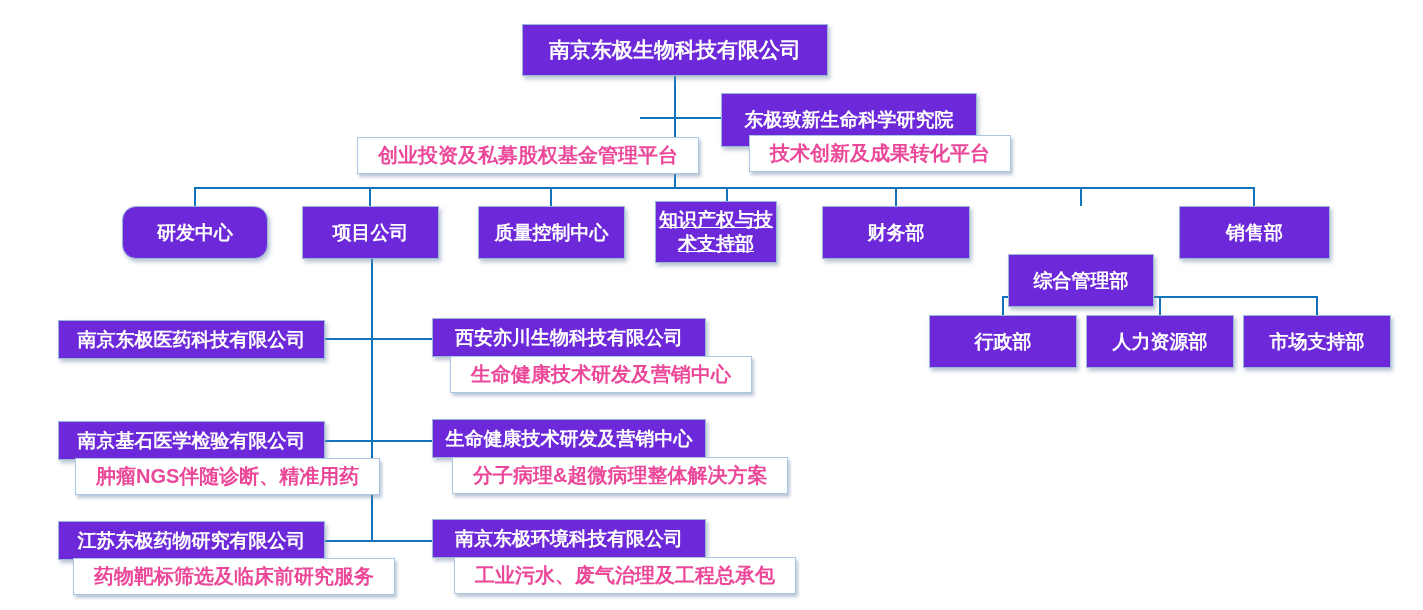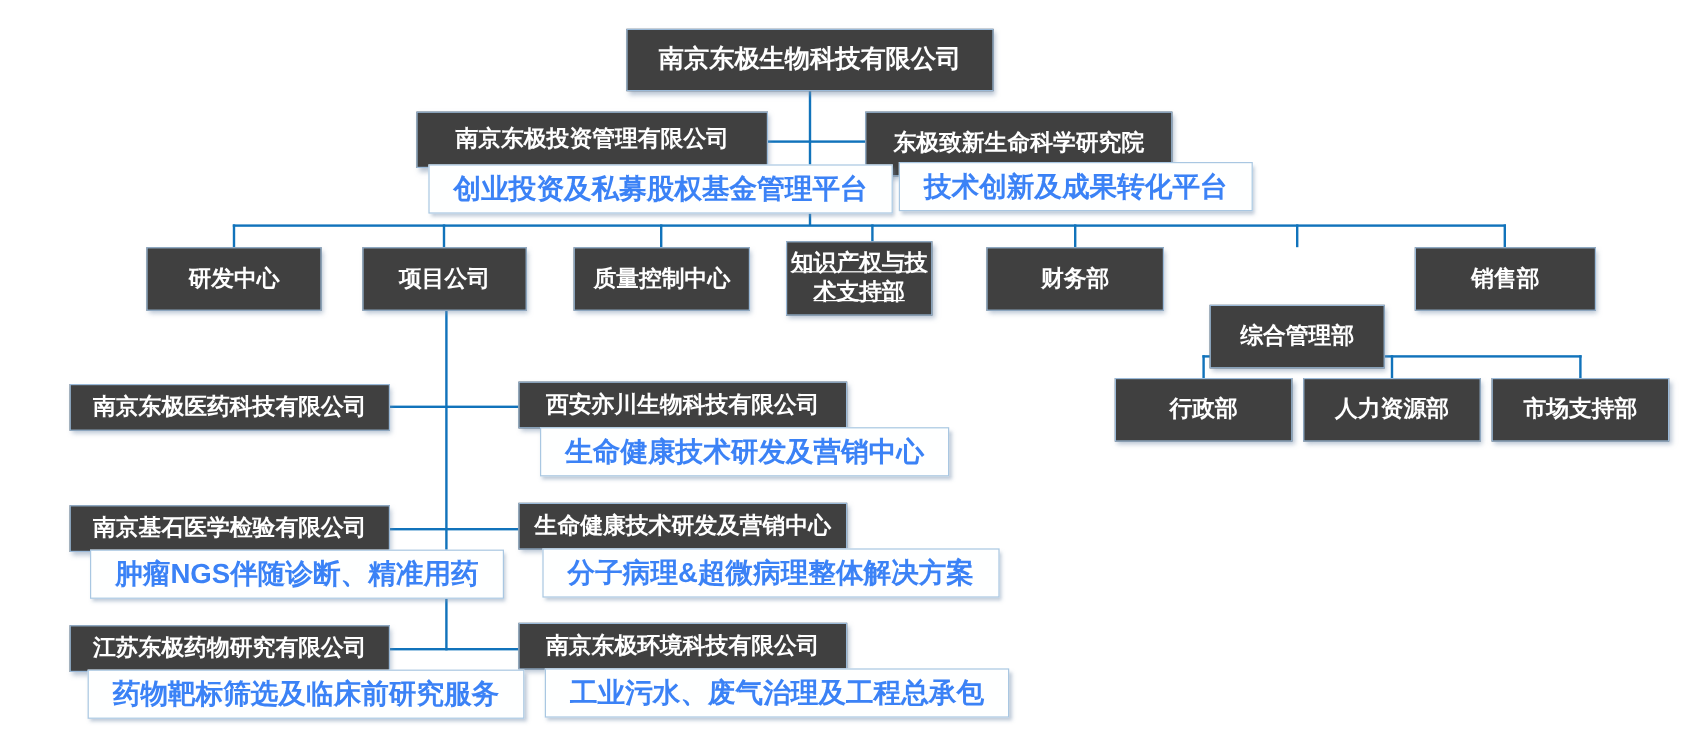--- a/index.html
+++ b/index.html
@@ -4,30 +4,30 @@
 <style>
   html,body{margin:0;padding:0;background:#fff;}
   #canvas{
     position:relative;width:1423px;height:610px;background:#fff;overflow:hidden;
     font-family:"Liberation Sans","DejaVu Sans",sans-serif;
   }
   .hline,.vline{position:absolute;background:#1173bb;}
   .hline{height:2px;}
   .vline{width:2px;}
   .box-blue{
-    position:absolute;background:#404040;border:1px solid #9ab9d8;
+    position:absolute;background:#6d28d9;border:1px solid #9ab9d8;
     box-shadow:2px 3px 4px rgba(125,148,175,.55);
     color:#fff;display:flex;align-items:center;justify-content:center;
     text-align:center;font-weight:600;box-sizing:border-box;z-index:2;
     white-space:pre-line;line-height:1.25;
   }
   .box-sub{
     position:absolute;background:#feffff;border:1px solid #a9c7e2;
     box-shadow:2px 3px 3px rgba(125,150,178,.5);
-    color:#3b82f6;font-weight:700;font-size:23px;
+    color:#ec4899;font-weight:700;font-size:20px;
     padding:4px 20px;white-space:nowrap;text-align:center;z-index:3;
     box-sizing:border-box;
   }
   .fs21{font-size:21px}.fs19{font-size:19px}
 </style>
 </head>
 <body>
 
 <div id="canvas">
 
@@ -49,27 +49,26 @@
   <div class="hline" style="left:325px;top:540px;width:107px;"></div>
 
   <div class="vline" style="left:1080px;top:259px;height:37px;"></div>
   <div class="hline" style="left:1002px;top:296px;width:316px;"></div>
   <div class="vline" style="left:1002px;top:296px;height:19px;"></div>
   <div class="vline" style="left:1159px;top:296px;height:19px;"></div>
   <div class="vline" style="left:1316px;top:296px;height:19px;"></div>
 
   <div class="box-blue fs21" style="left:522px;top:24px;width:306px;height:52px;">南京东极生物科技有限公司</div>
 
-  <div class="box-blue fs19" style="left:347px;top:93px;width:293px;height:47px;">南京东极投资管理有限公司</div>
   <div class="box-sub" style="left:357px;top:137px;">创业投资及私募股权基金管理平台</div>
 
   <div class="box-blue fs19" style="left:721px;top:93px;width:256px;height:54px;">东极致新生命科学研究院</div>
   <div class="box-sub" style="left:749px;top:135px;">技术创新及成果转化平台</div>
 
-  <div class="box-blue fs19" style="left:122px;top:206px;width:146px;height:53px;">研发中心</div>
+  <div class="box-blue fs19" style="left:122px;top:206px;width:146px;height:53px;border-radius:14px;">研发中心</div>
   <div class="box-blue fs19" style="left:302px;top:206px;width:137px;height:53px;">项目公司</div>
   <div class="box-blue fs19" style="left:478px;top:206px;width:147px;height:53px;">质量控制中心</div>
   <div class="box-blue fs19" style="left:655px;top:201px;width:122px;height:62px;text-decoration:underline;">知识产权与技
 术支持部</div>
   <div class="box-blue fs19" style="left:822px;top:206px;width:148px;height:53px;">财务部</div>
   <div class="box-blue fs19" style="left:1008px;top:206px;width:146px;height:53px;margin-top:48px;">综合管理部</div>
   <div class="box-blue fs19" style="left:1179px;top:206px;width:151px;height:53px;">销售部</div>
 
   <div class="box-blue fs19" style="left:929px;top:315px;width:148px;height:53px;">行政部</div>
   <div class="box-blue fs19" style="left:1086px;top:315px;width:148px;height:53px;text-align:center;">人力资源部</div>

